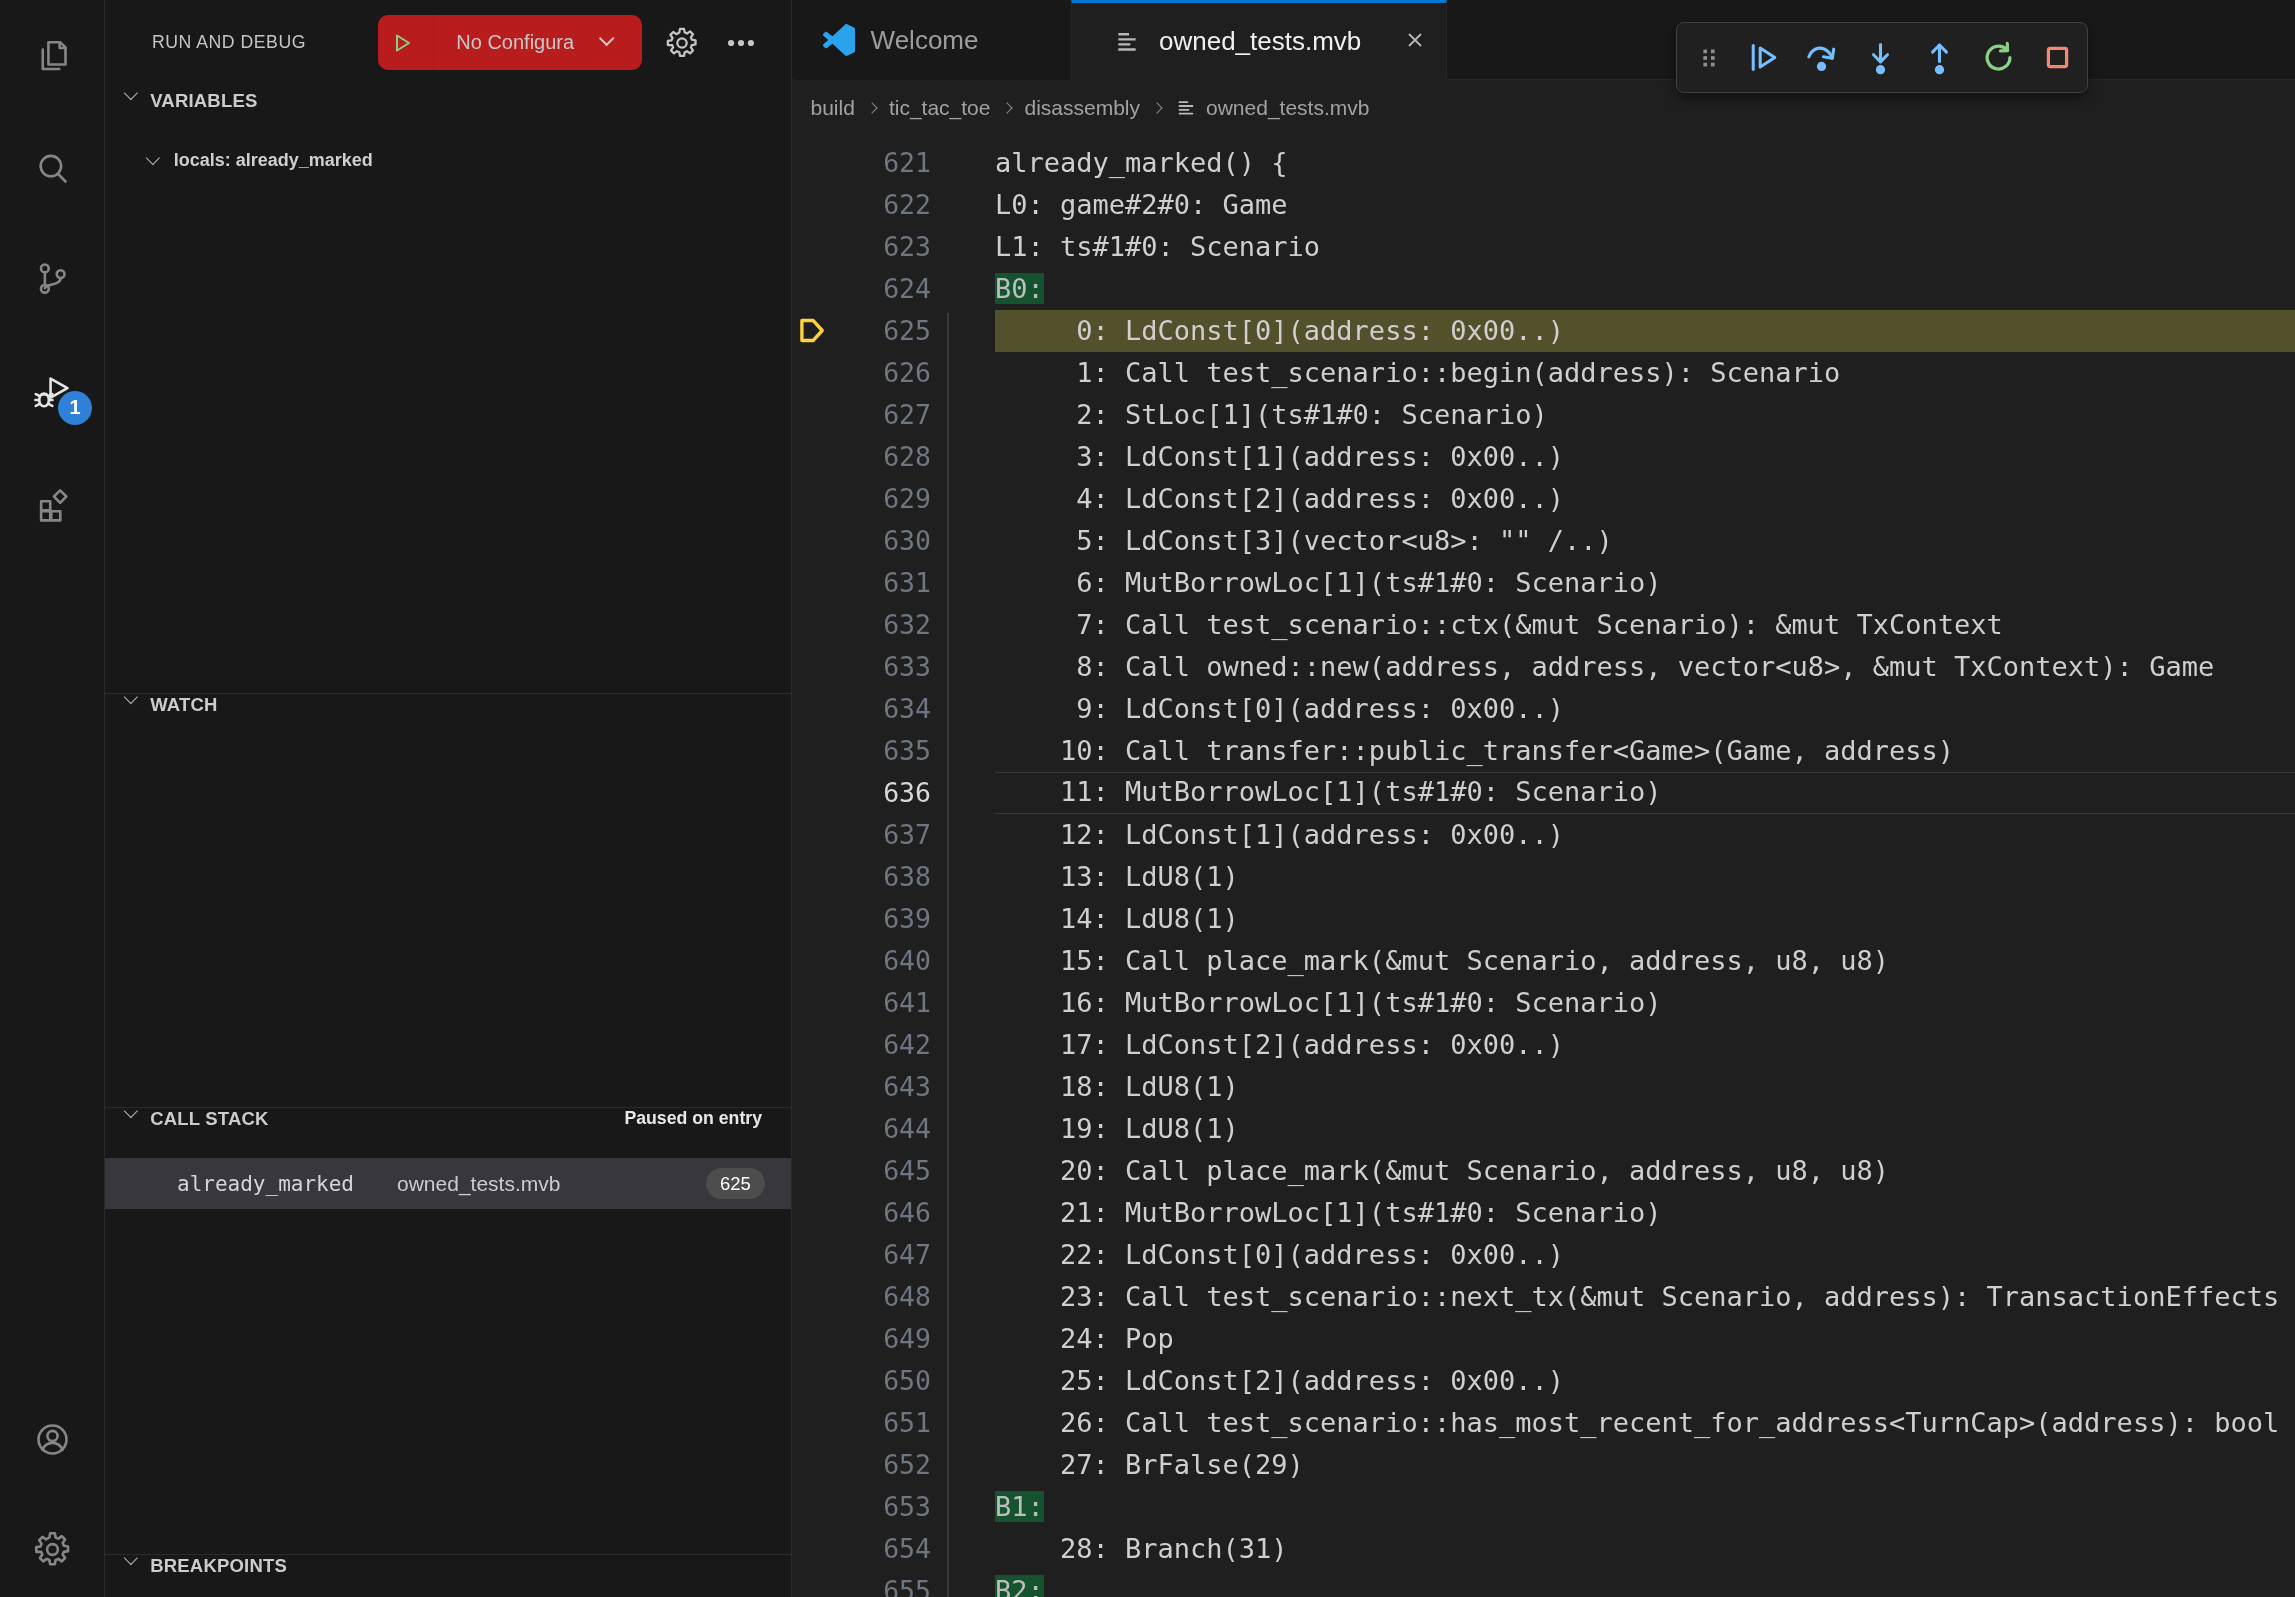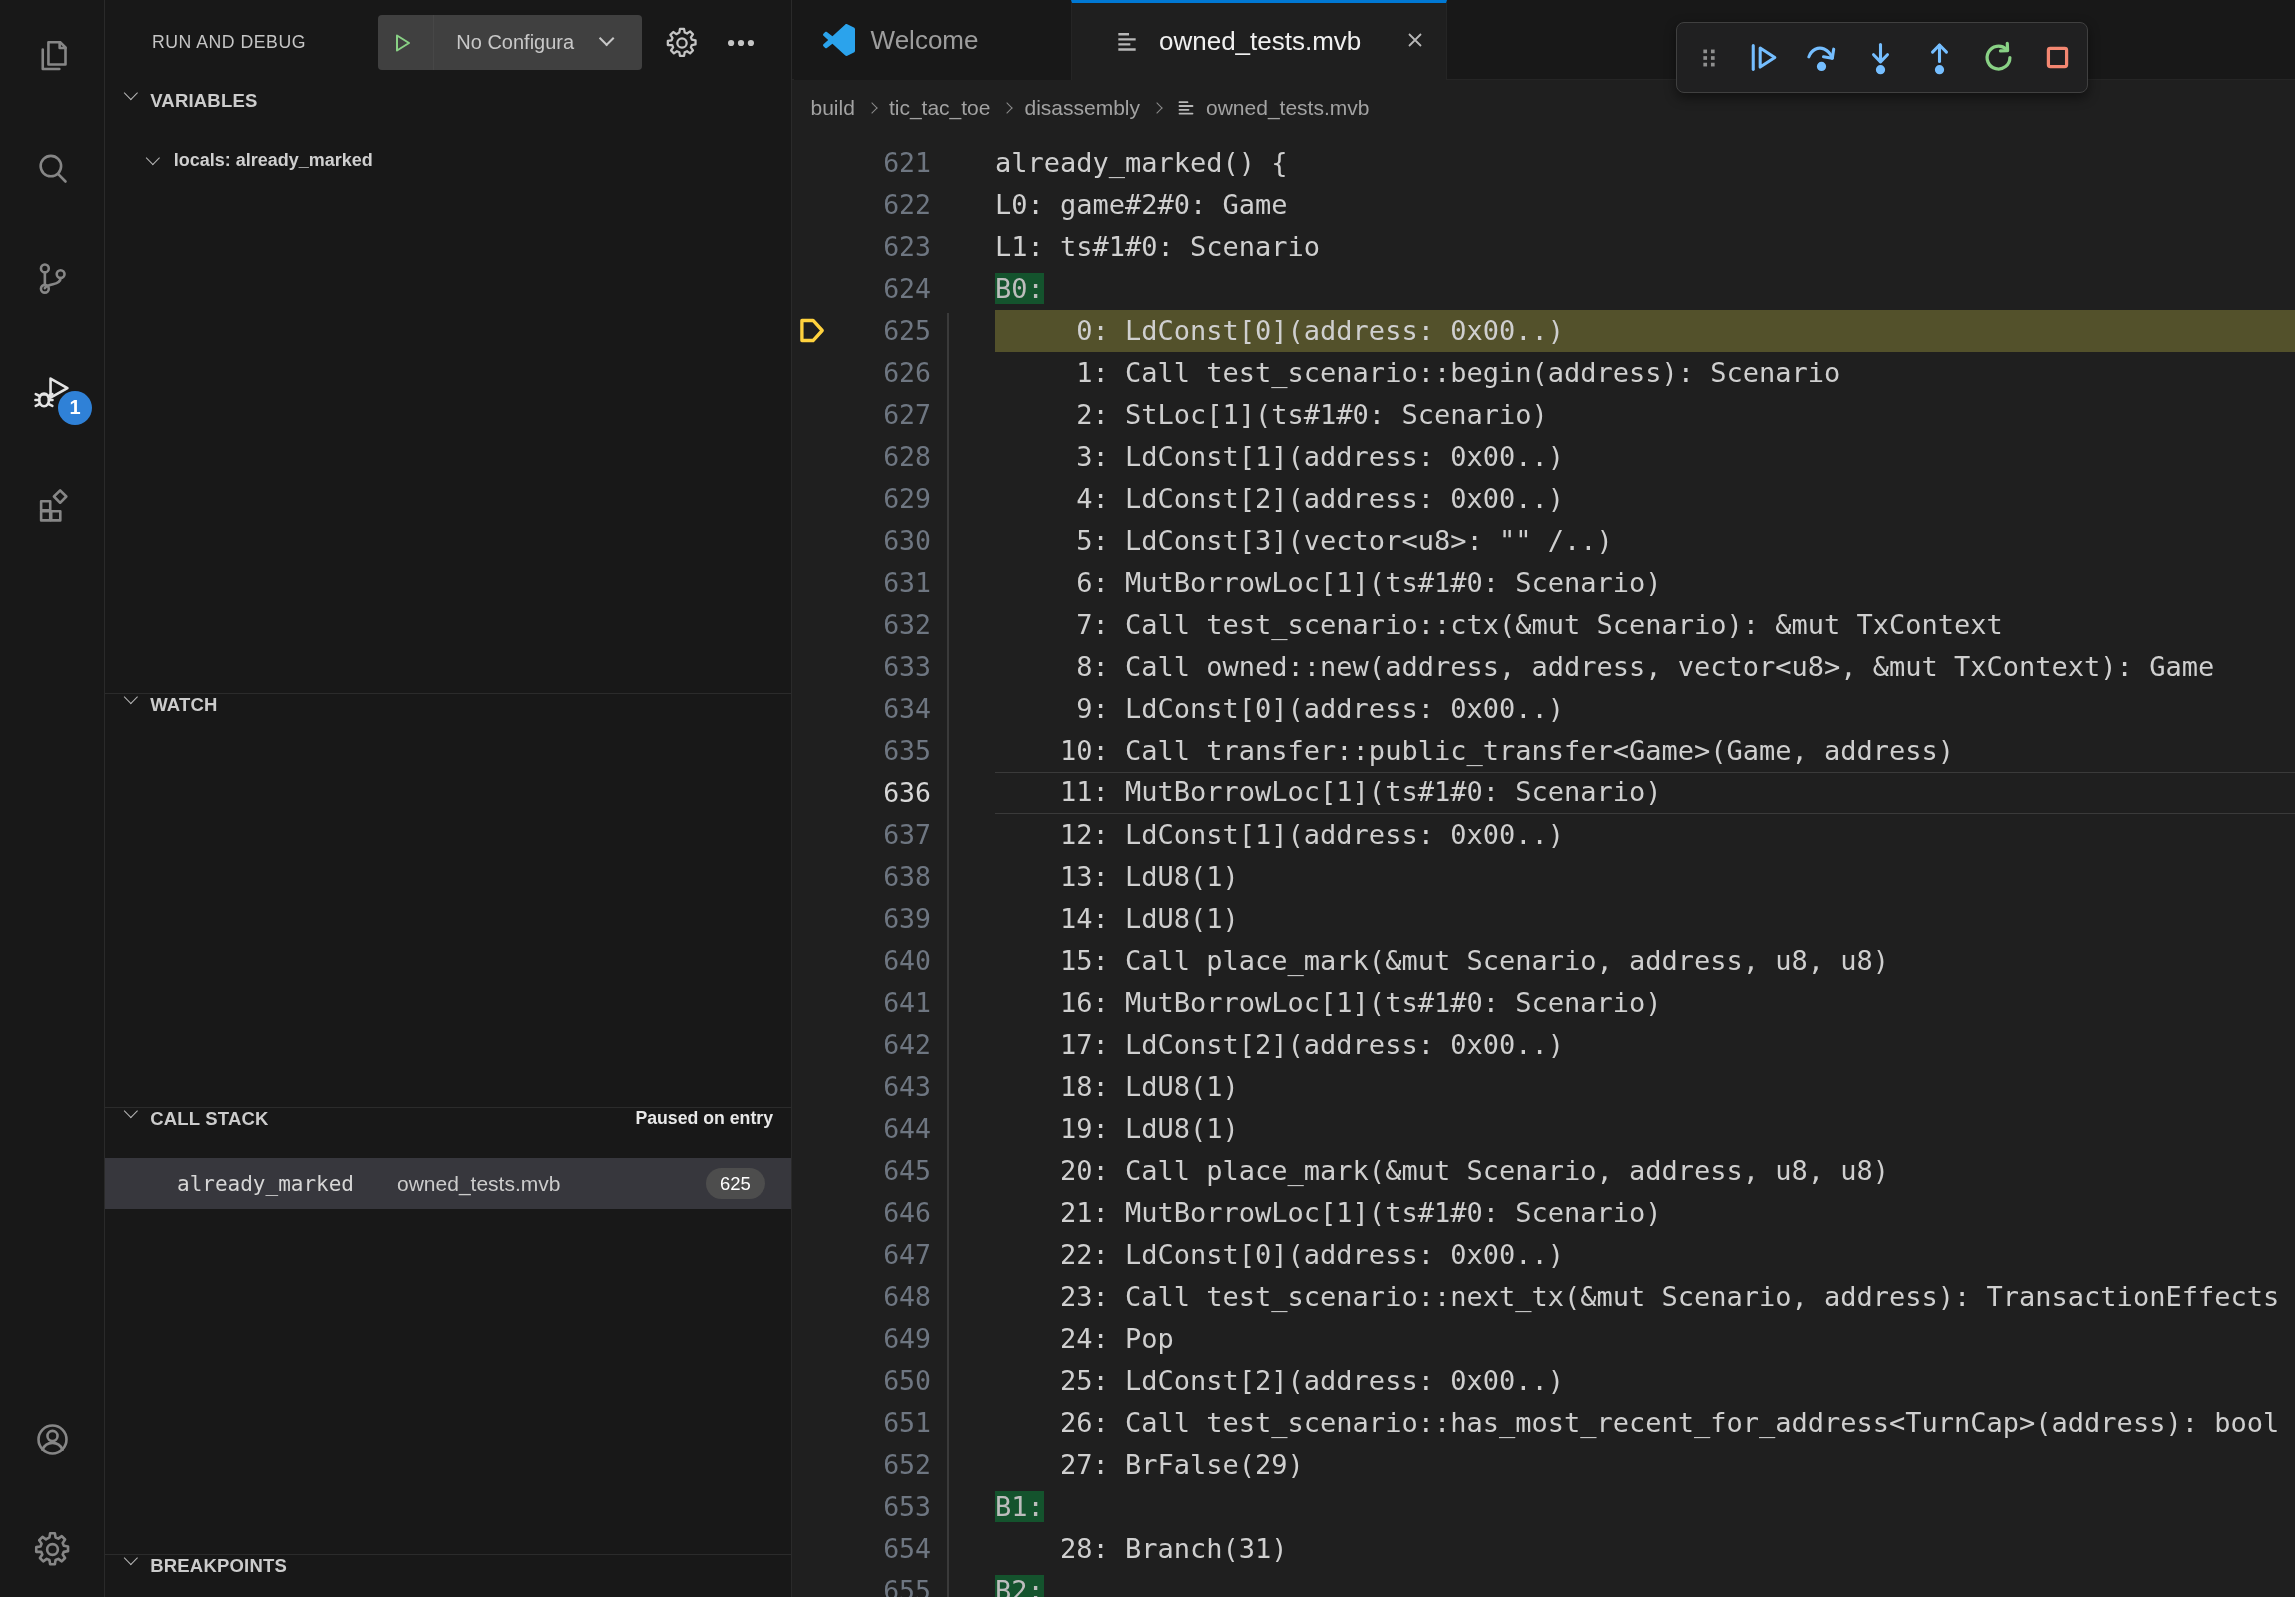--- a/index.html
+++ b/index.html
@@ -18,21 +18,21 @@
   .ab-badge { position:absolute; right:13px; bottom:-9.7px; min-width:34px; height:34px;
     border-radius:50%; background:var(--c-badge_blue,#2f81d7); color:#fff;
     font-size:20px; font-weight:bold; display:flex; align-items:center; justify-content:center; }
 
   
   .sidebar { position:absolute; left:105px; top:0; width:687px; height:100%;
     background:#181818; border-right:0.8px solid #2a2a2a; color:#cccccc; }
   .sb-title { position:absolute; left:47px; top:32px; font-size:17.7px; letter-spacing:0.5px;
     color:#c5c5c5; white-space:nowrap; }
   .cfg { position:absolute; left:273px; top:15.3px; width:264px; height:55px;
-    background:#404040; border-radius:4px; display:flex; align-items:center; cursor:pointer;gap:8px; }
+    background:#b91c1c; border-radius:10px; display:flex; align-items:center; cursor:pointer;gap:8px; }
   .cfg-play { width:47px; display:flex; align-items:center; justify-content:center; flex:none; }
   .cfg-play svg { width:24px; height:24px; }
   .cfg-sep { width:0.8px; align-self:stretch; background:#474747; flex:none; }
   .cfg-label { width:150px; overflow:hidden; white-space:nowrap; font-size:20px;
     color:#c8c8c8; padding-left:14.5px; flex:none; }
   .cfg-chev { margin-left:1.6px; color:#c8c8c8; }
   .chev { display:inline-block; width:11.3px; height:11.3px; border-right:2.1px solid currentColor;
     border-bottom:2.1px solid currentColor; transform:rotate(45deg); }
   .sb-action { position:absolute; top:26px; color:#c5c5c5; cursor:pointer; }
   .sb-action svg { width:34px; height:34px; }
@@ -41,21 +41,21 @@
 
   .sb-sect { position:absolute; left:0; width:100%; display:flex; align-items:flex-start; }
   .sb-sect .chev { width:9.7px; height:9.7px; border-width:1.9px; margin-left:21px; flex:none;
     position:relative; top:-2.4px; color:#b6b6b6; }
   .sb-sect-label { margin-left:14.5px; font-size:18.5px; font-weight:bold; color:#cccccc;
     letter-spacing:0.2px; }
   .sect-variables { top:90px; height:37px; }
   .sect-watch    { top:693px; height:47px; border-top:0.8px solid #2b2b2b; }
   .sect-callstack{ top:1107px; height:48px; border-top:0.8px solid #2b2b2b; }
   .sect-breakpoints { top:1554px; height:43px; border-top:0.8px solid #2b2b2b; }
-  .cs-status { margin-left:auto; margin-right:18px; font-size:17.7px; font-weight:bold; color:#e8e8e8; }
+  .cs-status { margin-left:auto; margin-right:29px; font-size:17.7px; font-weight:bold; color:#e8e8e8; }
 
   .tree-row { position:absolute; top:140px; left:0; width:100%; height:40px;
     display:flex; align-items:center; cursor:pointer; }
   .tree-row .chev { width:9.7px; height:9.7px; border-width:1.9px; margin-left:43px; flex:none;
     position:relative; top:-2.4px; color:#b6b6b6; }
   .tree-label { margin-left:16px; font-size:18px; font-weight:bold; color:#cfcfcf; }
 
   .cs-row { position:absolute; top:1158px; left:0; width:100%; height:51px;
     background:var(--c-selection_bg,#37373d); display:flex; align-items:center; cursor:pointer; }
   .cs-fn { margin-left:72px; font-family:"DejaVu Sans Mono", monospace; font-size:21px; color:#d6d6d6; }

